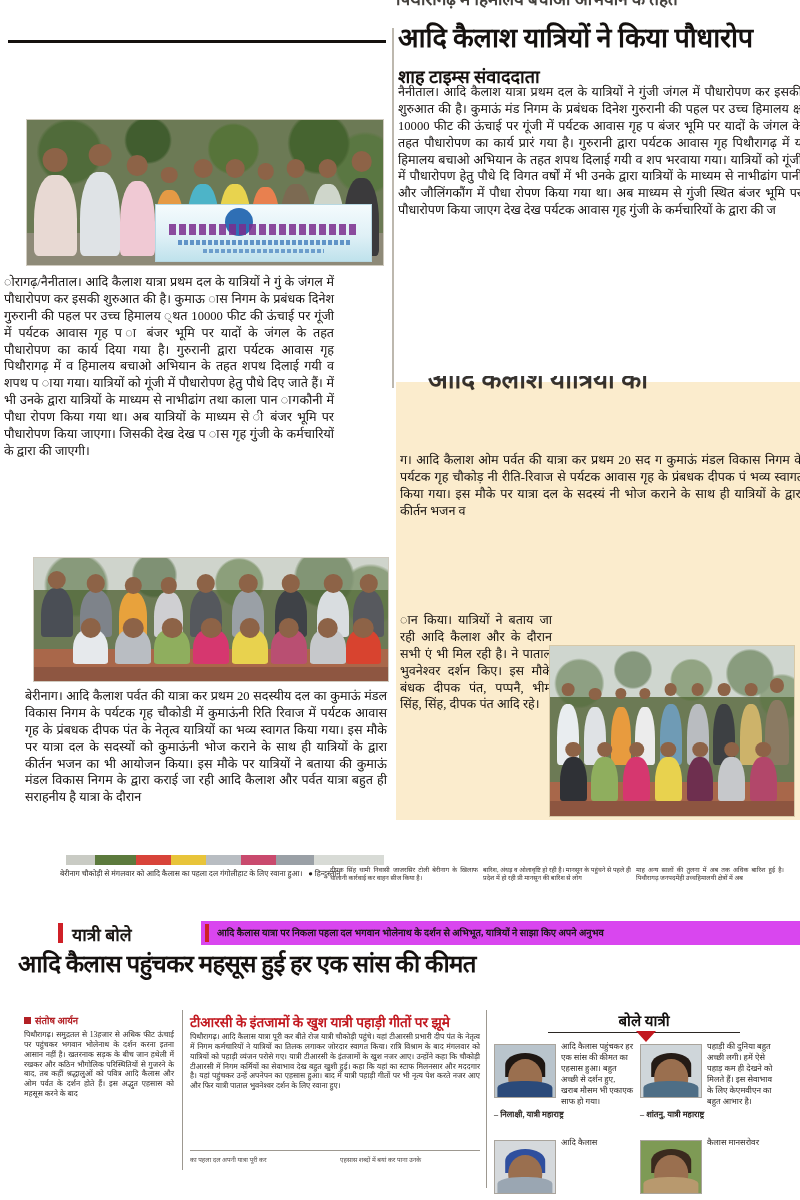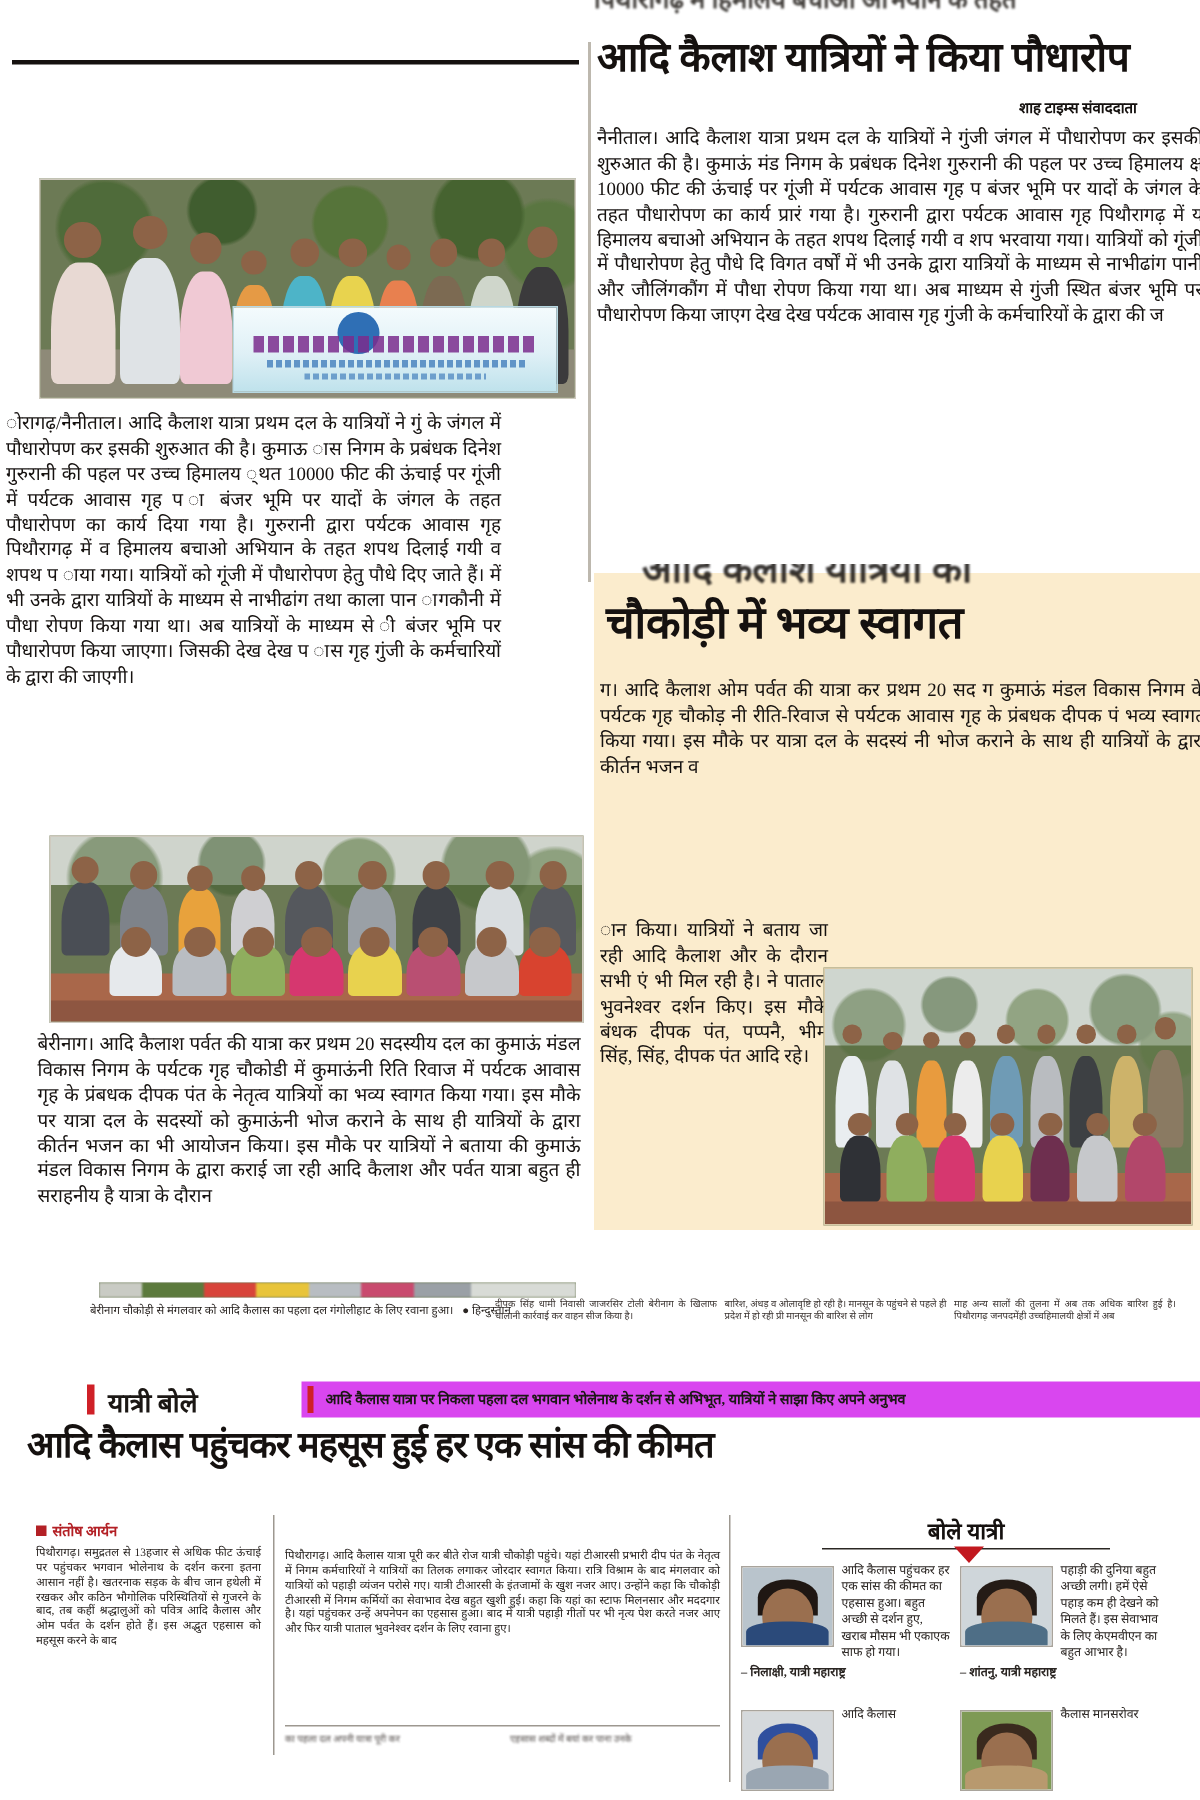--- a/index.html
+++ b/index.html
@@ -44,22 +44,22 @@
   #tl-head .l1 { font-size:24.5px; }
   #tl-head .l2 { font-size:24.5px; text-align:center; }
   #tl-photo { left:26px; top:119px; width:358px; height:147px; border:1px solid #cfcabf; }
   #tl-body  { position:absolute; left:4px; top:274px; width:330px; }
 
   
   #tr-clip { position:absolute; left:396px; top:0px; width:404px; height:30px; overflow:hidden; }
   #tr-clip .ghost { font-size:17px; font-weight:700; color:#2b2723; margin-top:-13px; }
   #tr-vrule { position:absolute; left:392px; top:28px; width:2px; height:360px; background:#bdb8ae; }
   #tr-head  { position:absolute; left:398px; top:24px; width:404px; font-size:27px; }
-  #tr-byline{ position:absolute; left:398px; top:64px; width:360px; text-align:right;
-              font-size:10px; font-weight:700; }
+  #tr-byline{ position:absolute; left:398px; top:64px; width:360px; text-align:left;
+              font-size:18px; font-weight:700; }
   #tr-body  { position:absolute; left:398px; top:84px; width:404px; }
 
   
   #cream { position:absolute; left:396px; top:382px; width:404px; height:438px; background:#fbeccd; }
   #cream-ghost { position:absolute; left:404px; top:376px; width:392px; height:24px;
                  overflow:hidden; font-size:26px; font-weight:700; color:#1b1714; }
   #cream-ghost span { display:block; margin-top:-16px;margin-left:24px; }
   #cream-head { position:absolute; left:404px; top:400px; width:392px; font-size:30px; }
   #cream-body { position:absolute; left:400px; top:452px; width:404px; }
   #cream-narrow { position:absolute; left:400px; top:612px; width:152px; }
@@ -177,21 +177,20 @@
   <div id="tr-head" class="hl">आदि कैलाश यात्रियों ने किया पौधारोप</div>
 
   <div id="tr-byline">शाह टाइम्स संवाददाता</div>
 
   <div id="tr-body" class="body-t">नैनीताल। आदि कैलाश यात्रा प्रथम दल के यात्रियों ने गुंजी जंगल में पौधारोपण कर इसकी शुरुआत की है। कुमाऊं मंड निगम के प्रबंधक दिनेश गुरुरानी की पहल पर उच्च हिमालय क्ष 10000 फीट की ऊंचाई पर गूंजी में पर्यटक आवास गृह प बंजर भूमि पर यादों के जंगल के तहत पौधारोपण का कार्य प्रारं गया है। गुरुरानी द्वारा पर्यटक आवास गृह पिथौरागढ़ में य हिमालय बचाओ अभियान के तहत शपथ दिलाई गयी व शप भरवाया गया।  यात्रियों को गूंजी में पौधारोपण हेतु पौधे दि विगत वर्षों में भी उनके द्वारा यात्रियों के माध्यम से नाभीढांग पानी और जौलिंगकौंग में पौधा रोपण किया गया था। अब माध्यम से गुंजी स्थित बंजर भूमि पर पौधारोपण किया जाएग देख देख पर्यटक आवास गृह  गुंजी के कर्मचारियों के द्वारा की ज</div>
 
   <div id="cream"></div>
   <div id="cream-ghost">
     <span class="blur-m">आदि कैलाश यात्रियों का</span>
   </div>
-  <div id="cream-head" class="hl">चौकोड़ी में भव्य स्वागत</div>
   <div id="cream-body" class="body-t">ग। आदि कैलाश ओम पर्वत की यात्रा कर प्रथम 20 सद ग कुमाऊं मंडल विकास निगम के पर्यटक गृह चौकोड़ नी रीति-रिवाज से पर्यटक आवास गृह के प्रंबधक दीपक पं भव्य स्वागत किया गया। इस मौके पर यात्रा दल के सदस्यं नी भोज कराने के साथ ही यात्रियों के द्वारा कीर्तन भजन व</div>
   <div id="cream-narrow" class="body-t">ान किया। यात्रियों ने बताय जा रही आदि कैलाश और के दौरान सभी एं भी मिल रही है। ने पाताल भुवनेश्वर दर्शन किए। इस मौके बंधक दीपक पंत, पप्पनै, भीम सिंह, सिंह, दीपक पंत आदि रहे।</div>
 
   <div id="cream-photo" class="photo">
     <div class="sky" style="height:30%;background:#cfd6cf;"></div>
     <div class="foli" style="opacity:.5;"></div>
     <div class="grnd" style="height:20%;background:#a8674a;"></div>
     <div class="grnd" style="height:9%;background:#8d5540;"></div>
     <div class="pp" style="left:3%;  bottom:30%; width:9%;  height:36%; background:#e9edf0;"></div>
     <div class="pp" style="left:14%; bottom:30%; width:9%;  height:34%; background:#dfe2e5;"></div>
@@ -263,20 +262,21 @@
   </div>
 
   <div id="main-head" class="hl">आदि कैलास पहुंचकर महसूस हुई हर एक सांस की कीमत</div>
 
   <div id="bl-byline">
     <span class="sq"></span><span>संतोष आर्यन</span>
   </div>
   <div id="bl-body" class="tiny blur-s">पिथौरागढ़। समुद्रतल से 13हजार से अधिक फीट ऊंचाई पर पहुंचकर भगवान भोलेनाथ के दर्शन करना इतना आसान नहीं है। खतरनाक सड़क के बीच जान हथेली में रखकर और कठिन भौगोलिक परिस्थितियों से गुजरने के बाद, तब कहीं श्रद्धालुओं को पवित्र आदि कैलास और ओम पर्वत के दर्शन होते हैं। इस अद्भुत एहसास को महसूस करने के बाद</div>
 
   <div id="bc-vrule"></div>
+  <div id="bc-head">टीआरसी के इंतजामों के खुश यात्री पहाड़ी गीतों पर झूमे</div>
   <div id="bc-body" class="tiny blur-s">पिथौरागढ़। आदि कैलास यात्रा पूरी कर बीते रोज यात्री चौकोड़ी पहुंचे। यहां टीआरसी प्रभारी दीप पंत के नेतृत्व में निगम कर्मचारियों ने यात्रियों का तिलक लगाकर जोरदार स्वागत किया। रात्रि विश्राम के बाद मंगलवार को यात्रियों को पहाड़ी व्यंजन परोसे गए। यात्री टीआरसी के इंतजामों के खुश नजर आए। उन्होंने कहा कि चौकोड़ी टीआरसी में निगम कर्मियों का सेवाभाव देख बहुत खुशी हुई। कहा कि यहां का स्टाफ मिलनसार और मददगार है। यहां पहुंचकर उन्हें अपनेपन का एहसास हुआ। बाद में यात्री पहाड़ी गीतों पर भी नृत्य पेश करते नजर आए और फिर यात्री पाताल भुवनेश्वर दर्शन के लिए रवाना हुए।</div>
   <div id="bc-hr"></div>
   <div id="bc-foot" style="display:flex;gap:10px;">
     <div class="col micro blur-m">का पहला दल अपनी यात्रा पूरी कर</div>
     <div class="col micro blur-m">एहसास शब्दों में बयां कर पाना उनके</div>
   </div>
 
   <div id="br-vrule"></div>
   <div id="br-head">बोले यात्री</div>
   <div id="br-hr"></div>

